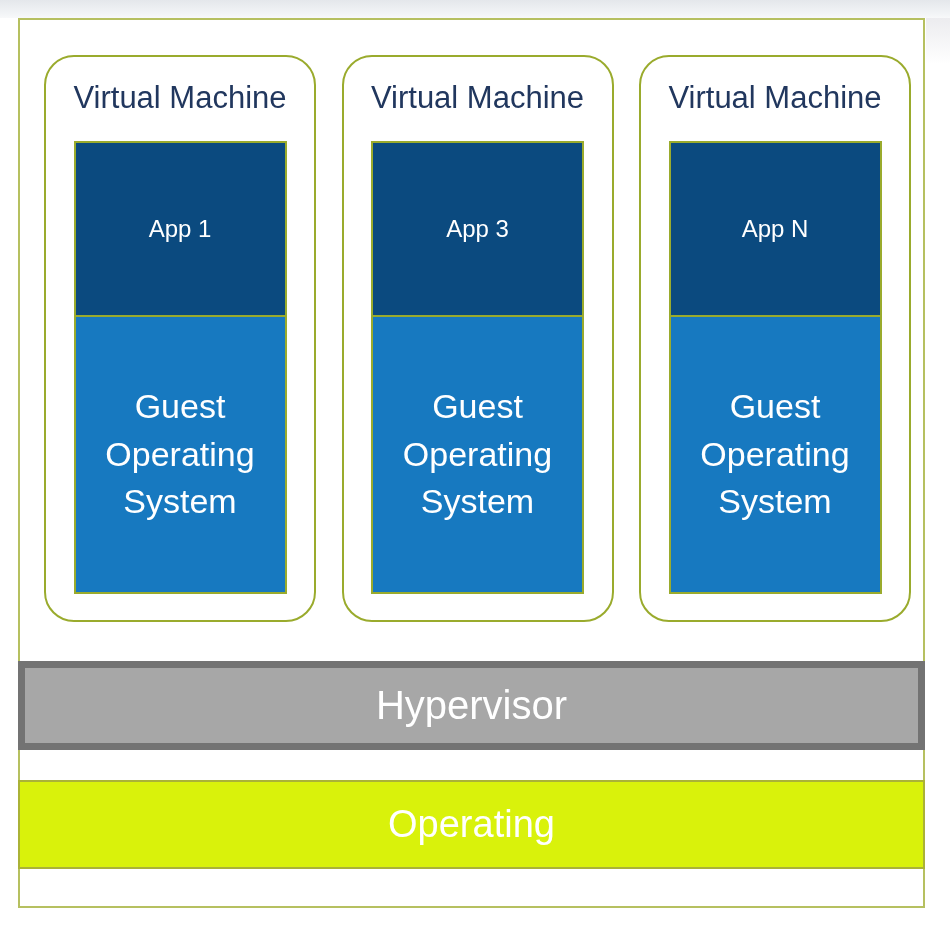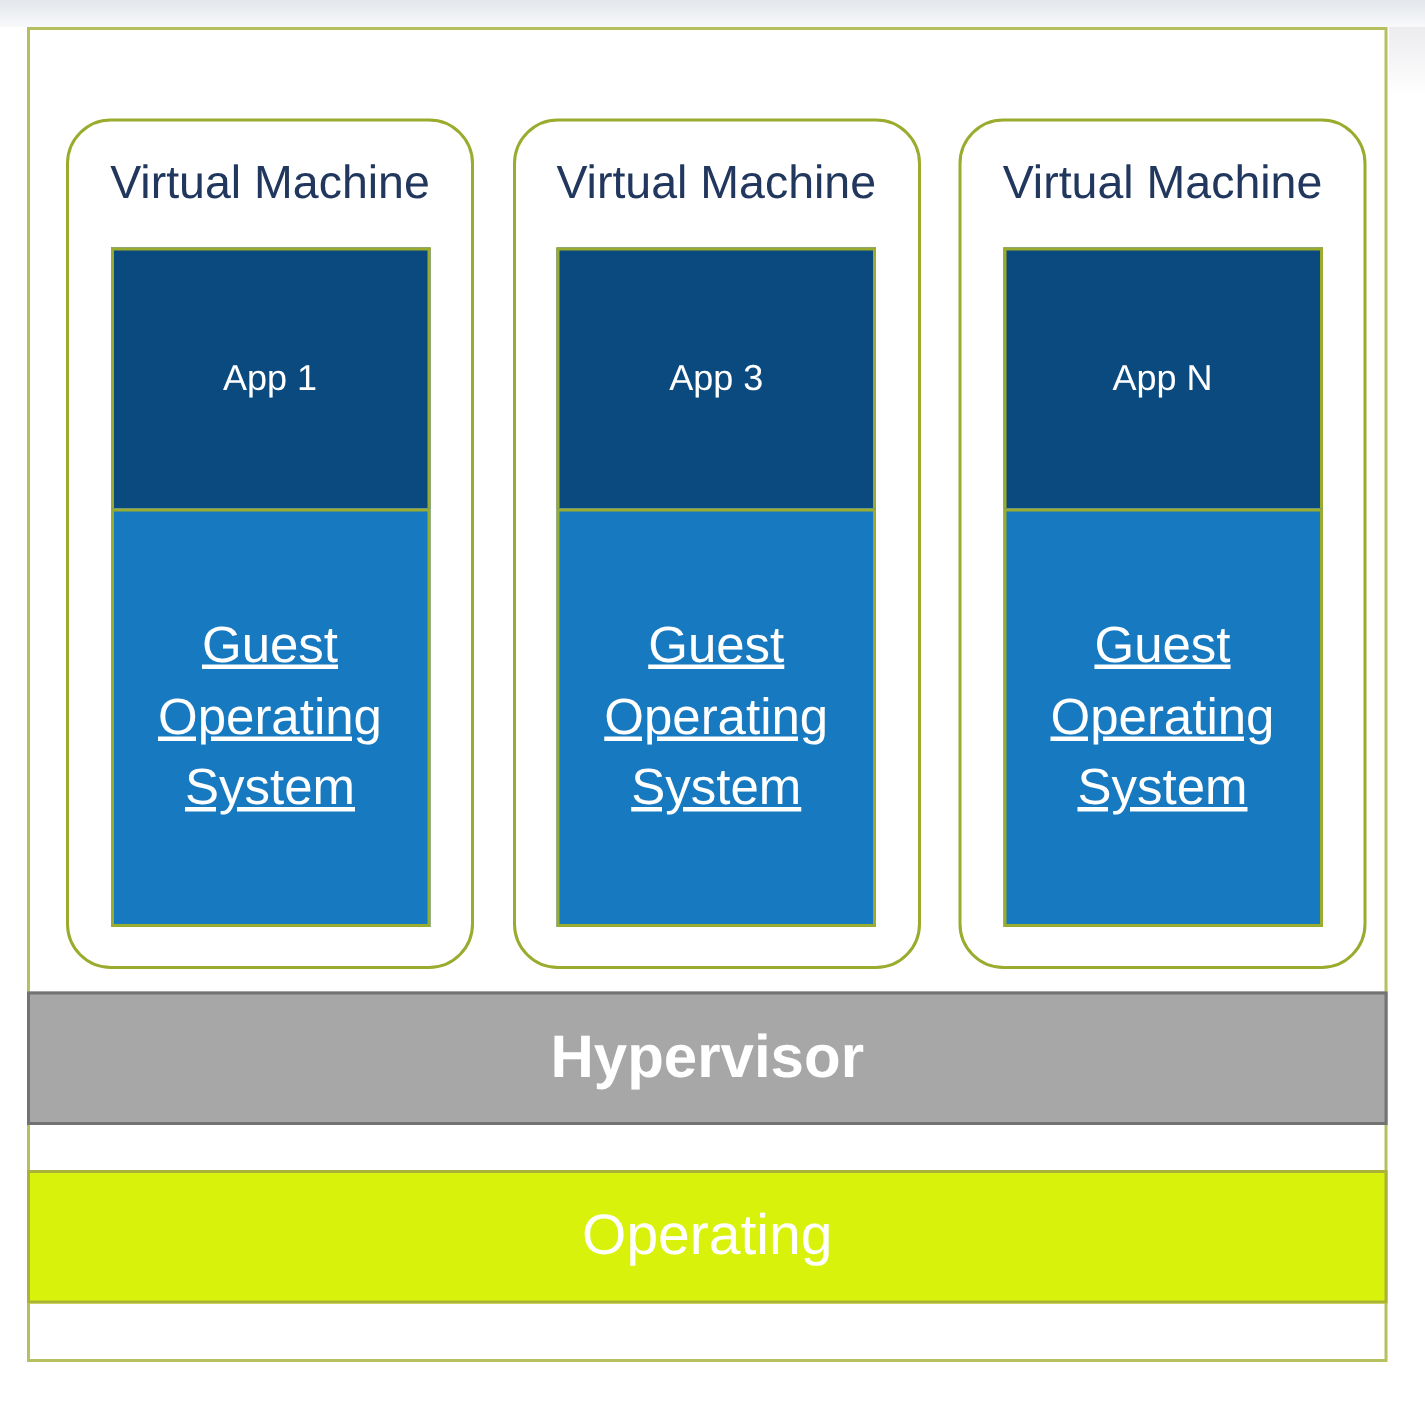--- a/index.html
+++ b/index.html
@@ -45,21 +45,20 @@
   .vm {
     width: 272px;
     height: 567px;
     box-sizing: border-box;
     background: #ffffff;
     border: 2px solid #9aab2d;
     border-radius: 30px;
     display: flex;
     flex-direction: column;
     align-items: center;
-    margin-top: 24px;
   }
   .vm-title {
     margin-top: 24px;
     font-size: 31px;
     line-height: 1.1;
     color: #21375e;
     white-space: nowrap;
   }
   .vm-stack {
     width: 213px;
@@ -83,38 +82,36 @@
     background: #1779c0;
     border: 2px solid #9aab2d;
     display: flex;
     align-items: center;
     justify-content: center;
     text-align: center;
     color: #ffffff;
     font-size: 34px;
     line-height: 1.4;
     padding: 0 14px;
-    text-decoration: underline;
   }
   .layer-bar {
     position: absolute;
     left: -2px; right: -2px;
     box-sizing: border-box;
     height: 89px;
     display: flex;
     align-items: center;
     justify-content: center;
     color: #ffffff;
     font-size: 40px;
   }
   .hypervisor-bar {
     top: 641px;
     background: #a7a7a7;
-    border: 2px solid #737373;
-    font-weight: bold;
+    border: 7px solid #737373;
   }
   .hardware-bar {
     top: 760px;
     background: #d9f20b;
     border: 2px solid #aab237;
     font-size: 38px;
   }
 </style>
 </head>
 <body>

